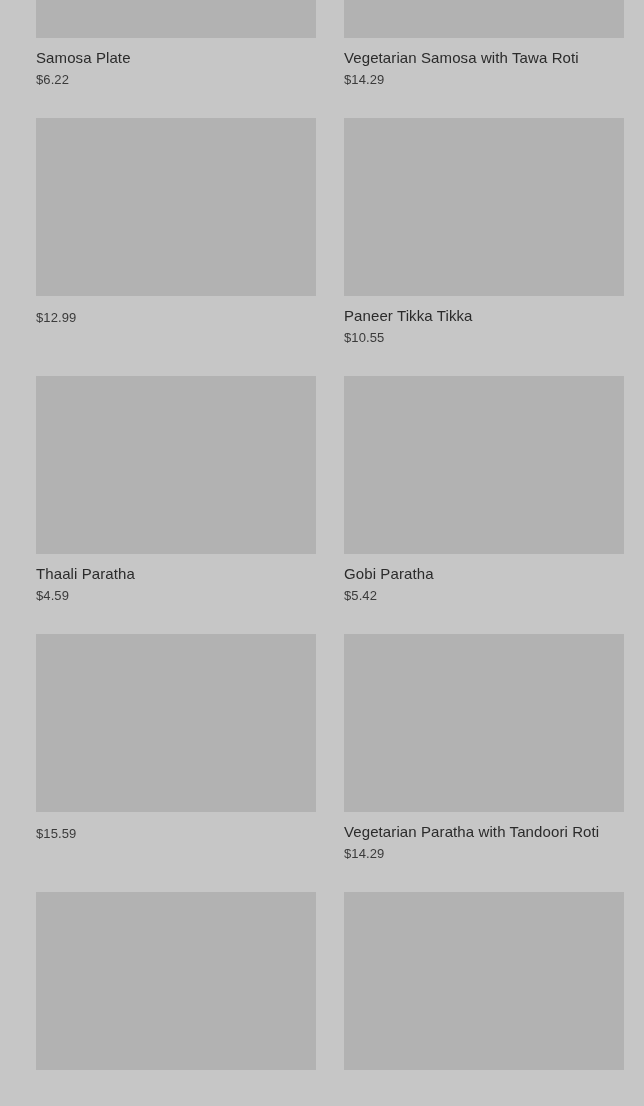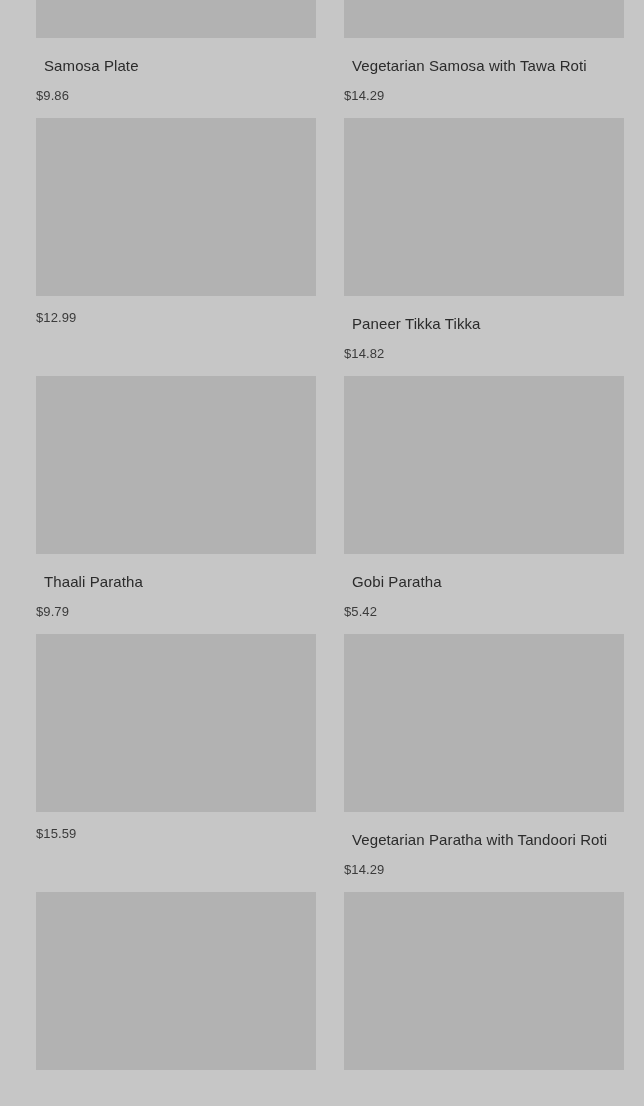--- a/index.html
+++ b/index.html
@@ -54,21 +54,21 @@
   .card-body {
     padding-top: 10px;
   }
 
   .card-title {
     font-size: 15px;
     line-height: 20px;
     font-weight: 500;
     color: #2b2b2b;
     letter-spacing: 0.1px;
-    margin: 8px;
+    margin: 0;
     padding: 0;
     word-wrap: break-word;
   }
 
   .card-price {
     font-size: 13px;
     line-height: 18px;
     font-weight: 400;
     color: #3b3b3b;
     margin: 0;
@@ -79,21 +79,21 @@
 </head>
 <body>
 
 <div id="menu-grid">
   <div id="grid-inner">
 
     <div class="menu-card">
       <div class="card-image"></div>
       <div class="card-body">
         <div class="card-title">Samosa Plate</div>
-        <div class="card-price">$9.86</div>
+        <div class="card-price">$6.22</div>
       </div>
     </div>
 
     <div class="menu-card">
       <div class="card-image"></div>
       <div class="card-body">
         <div class="card-title">Vegetarian Samosa with Tawa Roti</div>
         <div class="card-price">$14.29</div>
       </div>
     </div>
@@ -102,29 +102,29 @@
       <div class="card-image"></div>
       <div class="card-body">
         <div class="card-price">$12.99</div>
       </div>
     </div>
 
     <div class="menu-card">
       <div class="card-image"></div>
       <div class="card-body">
         <div class="card-title">Paneer Tikka Tikka</div>
-        <div class="card-price">$14.82</div>
+        <div class="card-price">$10.55</div>
       </div>
     </div>
 
     <div class="menu-card">
       <div class="card-image"></div>
       <div class="card-body">
         <div class="card-title">Thaali Paratha</div>
-        <div class="card-price">$9.79</div>
+        <div class="card-price">$4.59</div>
       </div>
     </div>
 
     <div class="menu-card">
       <div class="card-image"></div>
       <div class="card-body">
         <div class="card-title">Gobi Paratha</div>
         <div class="card-price">$5.42</div>
       </div>
     </div>

